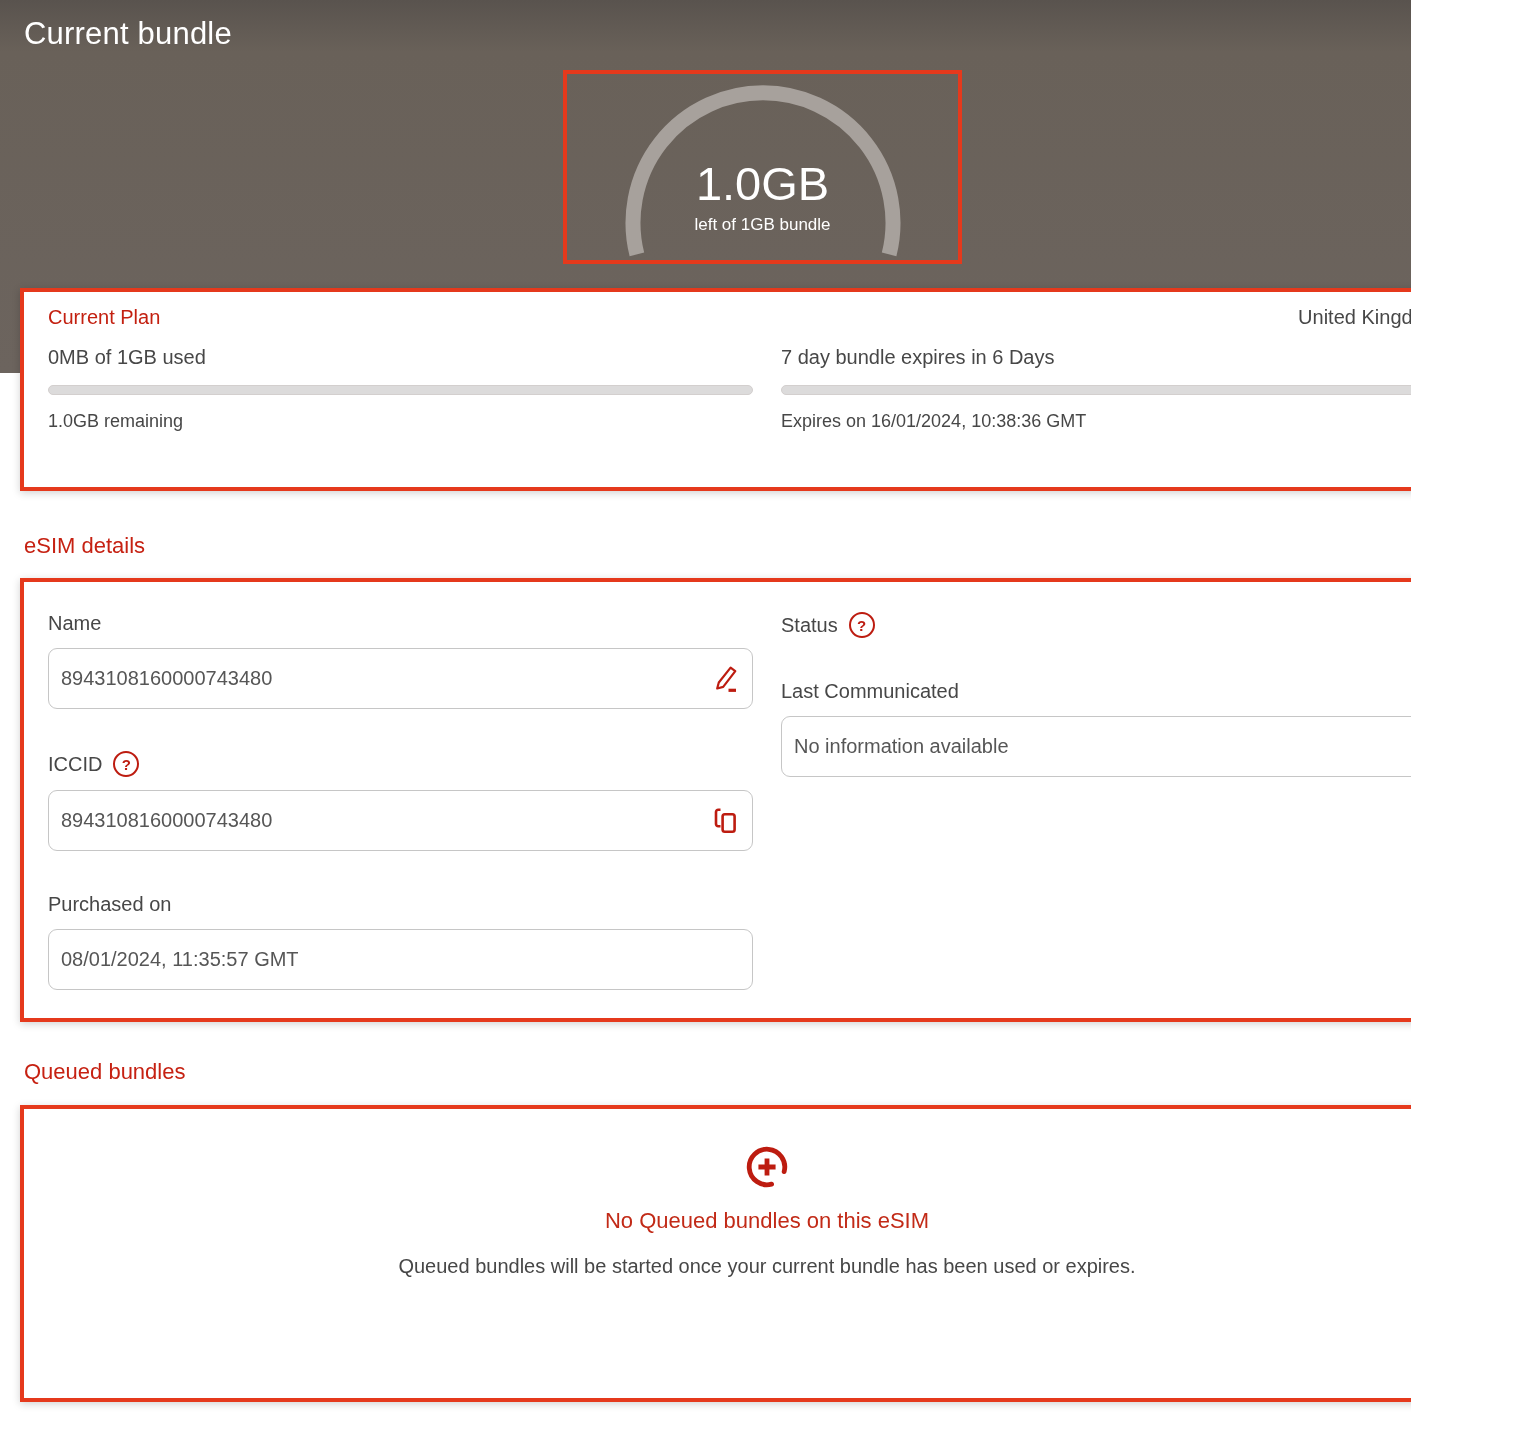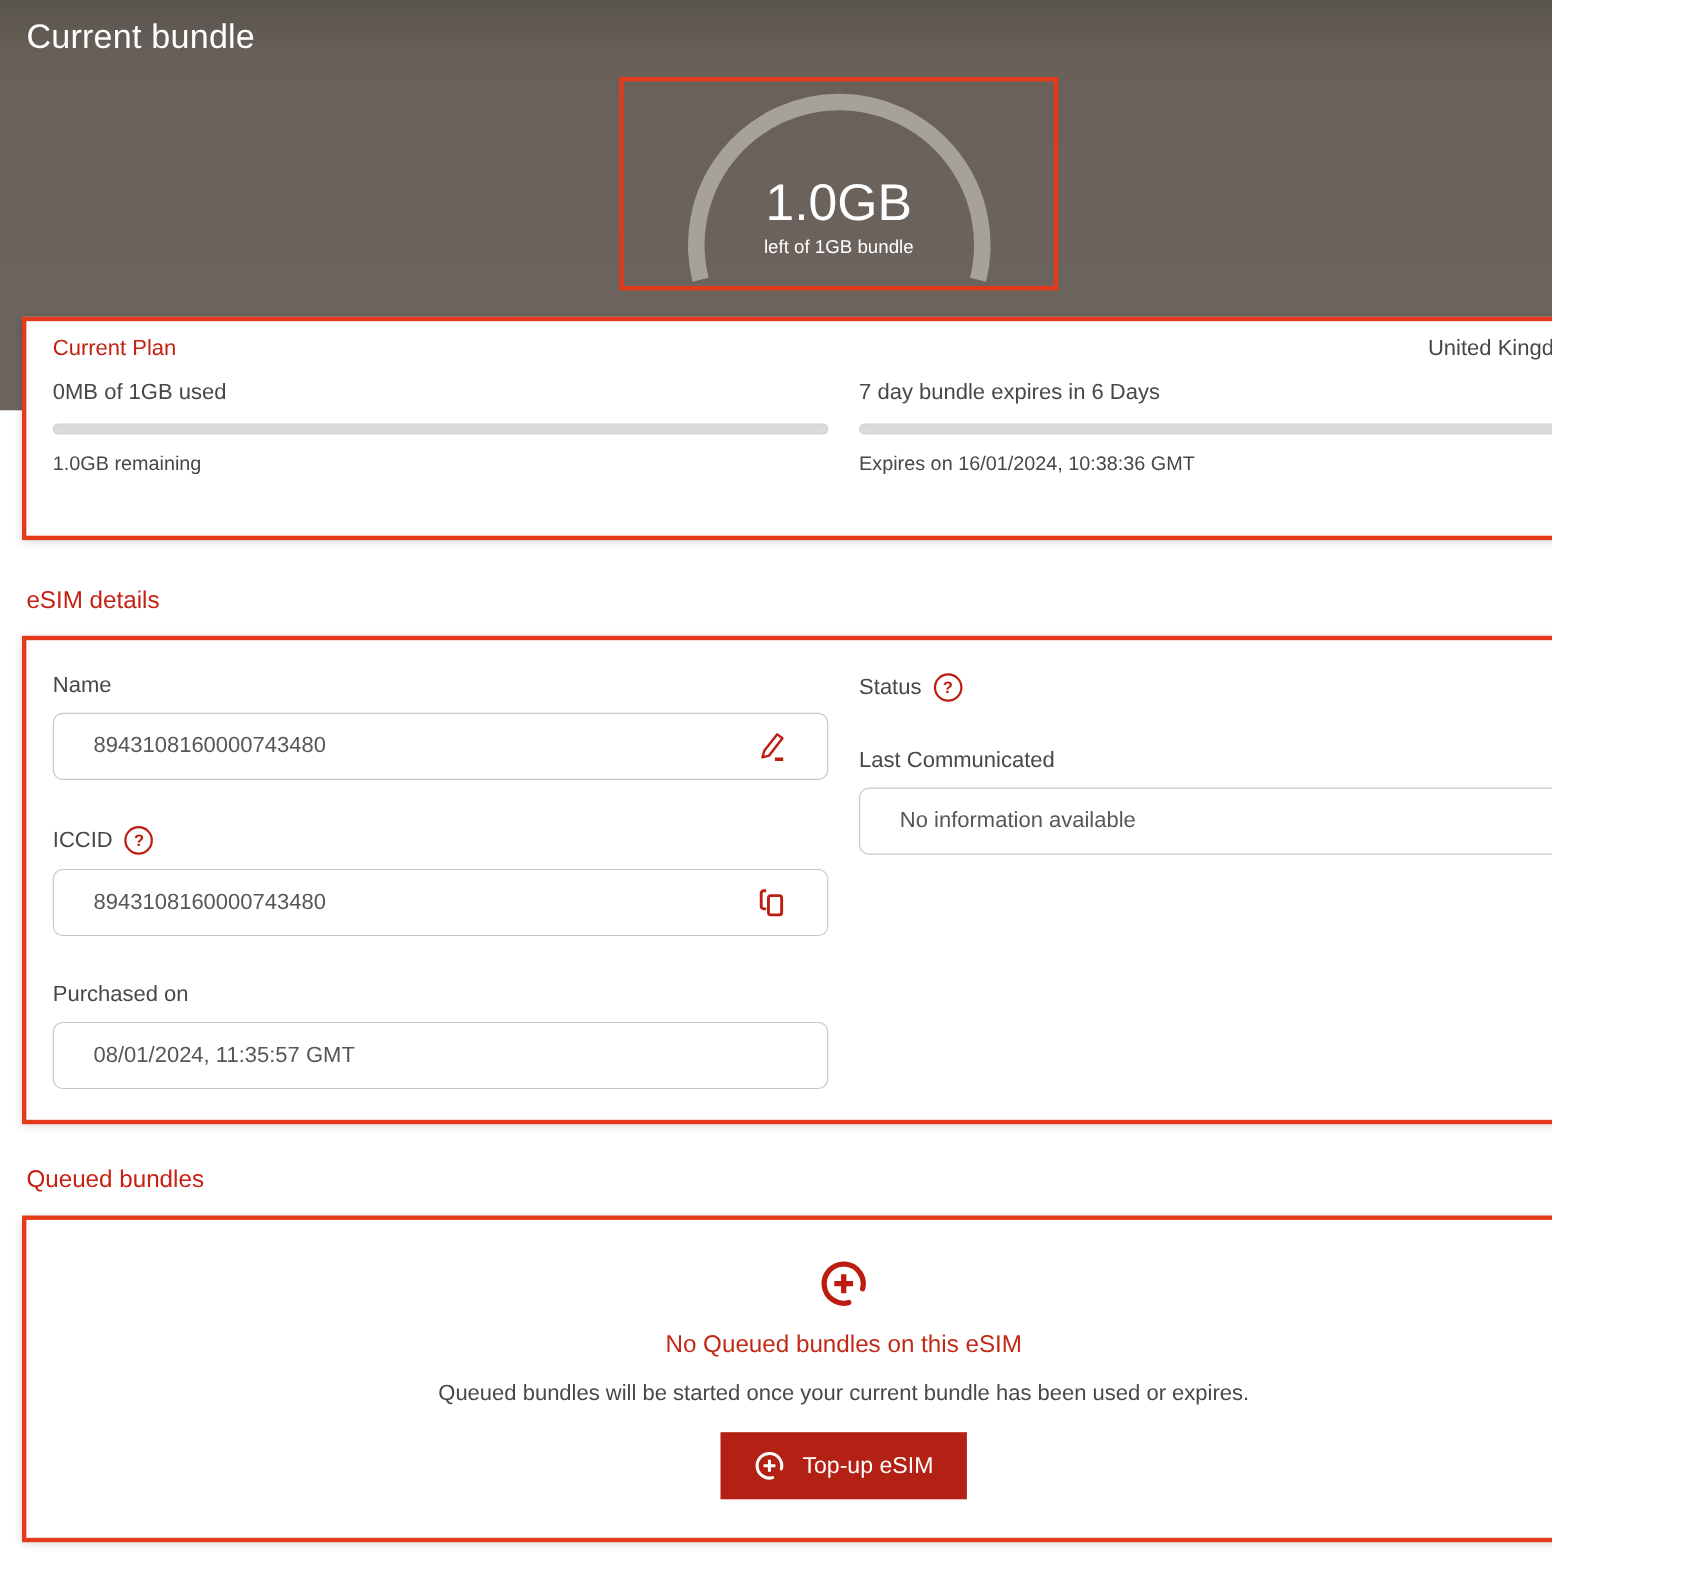--- a/index.html
+++ b/index.html
@@ -43,21 +43,21 @@
   .card-esim { top:578px; height:444px; padding:30px 24px; }
   .esim-grid { display:grid; grid-template-columns:1fr 1fr; column-gap:28px; }
   .field { margin-bottom:42px; }
   .field-label { display:flex; align-items:center; gap:11px;
                  color:#474747; font-size:20px; margin-bottom:13px; }
   .help-badge { width:26px; height:26px; border:2.5px solid #bd1c10; border-radius:50%;
                 display:inline-flex; align-items:center; justify-content:center;
                 color:#bd1c10; font-size:15px; font-weight:700; cursor:pointer; }
   .input-box { height:61px; border:1.5px solid #c6c6c6; border-radius:9px;
                display:flex; align-items:center; justify-content:space-between;
-               padding:0 36px; font-size:20px; color:#565656; background:#fff; }
+               padding:0 12px; font-size:20px; color:#565656; background:#fff; }
   .box-icon { display:inline-flex; cursor:pointer; }
 
   
   .card-queued { top:1105px; height:297px; text-align:center; padding-top:35px; }
   .queued-icon { display:inline-block; }
   .queued-title { color:#c22a17; font-size:22px; margin-top:14px; }
   .queued-desc { color:#474747; font-size:20px; margin-top:21px; }
   .topup-btn { margin-top:23px; display:inline-flex; align-items:center; gap:15px;
                background:#b32014; color:#ffffff; border:none; height:61px;
                padding:0 30px; font-size:21px; font-family:inherit; cursor:pointer; }
@@ -175,26 +175,15 @@
 
   <div class="card card-queued">
     <span class="queued-icon">
       <svg width="46" height="46" viewBox="0 0 44 44">
         <path d="M26.4 38.4 A17 17 0 1 1 38.4 26.4" fill="none" stroke="#bd1c10" stroke-width="4.6" stroke-linecap="round"></path>
         <path d="M22 13.8 V30.2 M13.8 22 H30.2" fill="none" stroke="#bd1c10" stroke-width="4.6"></path>
       </svg>
     </span>
     <div class="queued-title">No Queued bundles on this eSIM</div>
     <div class="queued-desc">Queued bundles will be started once your current bundle has been used or expires.</div>
-    <div>
-      <button class="topup-btn">
-        <span style="display:inline-flex;">
-          <svg width="29" height="29" viewBox="0 0 44 44">
-            <path d="M26.4 38.4 A17 17 0 1 1 38.4 26.4" fill="none" stroke="#ffffff" stroke-width="4.2" stroke-linecap="round"></path>
-            <path d="M22 13.8 V30.2 M13.8 22 H30.2" fill="none" stroke="#ffffff" stroke-width="4.2"></path>
-          </svg>
-        </span>
-        <span>Top-up eSIM</span>
-      </button>
-    </div>
   </div>
 
 </div>
 
 </body></html>

